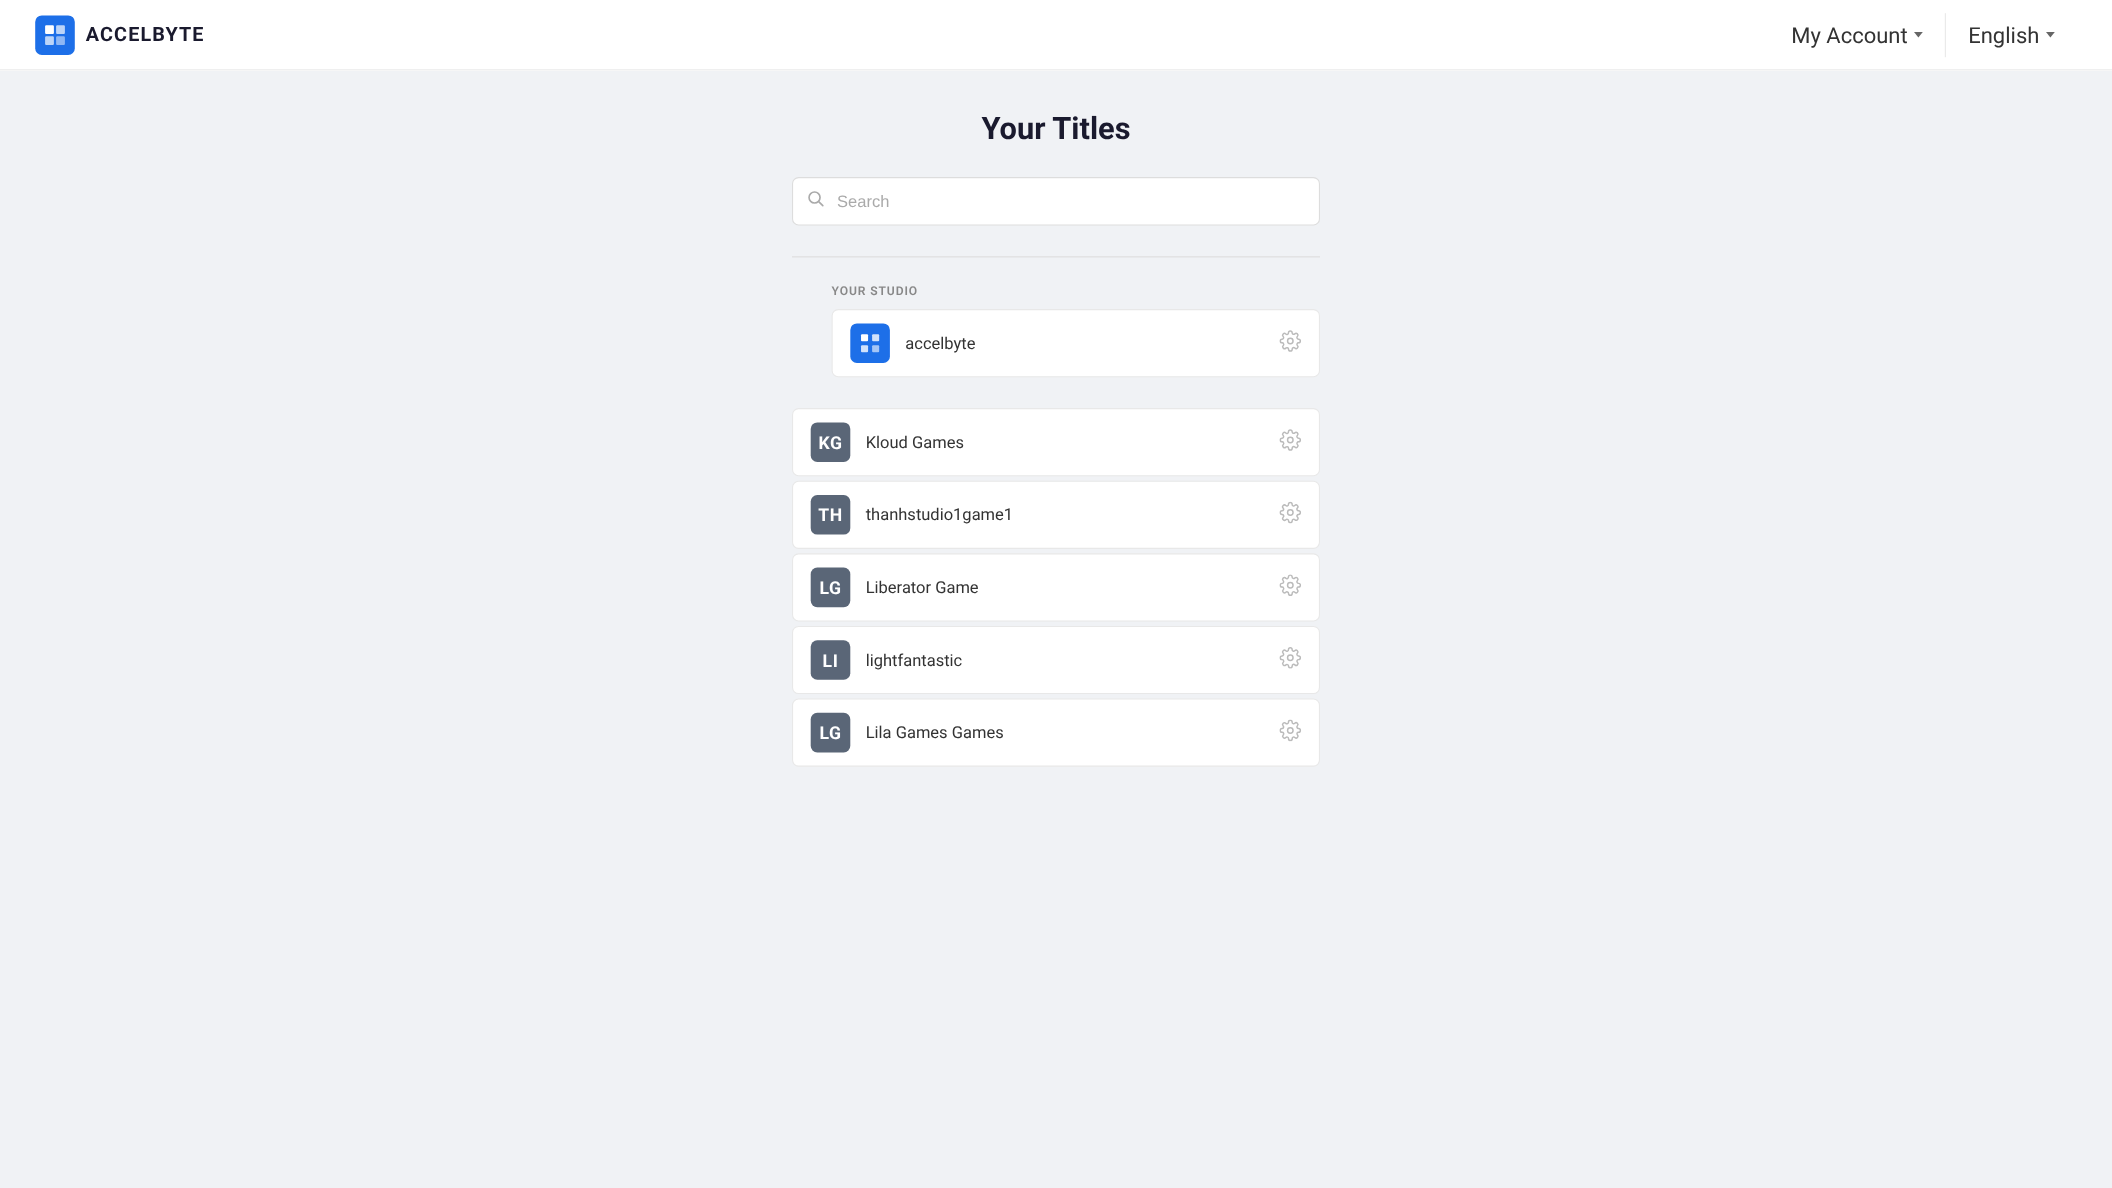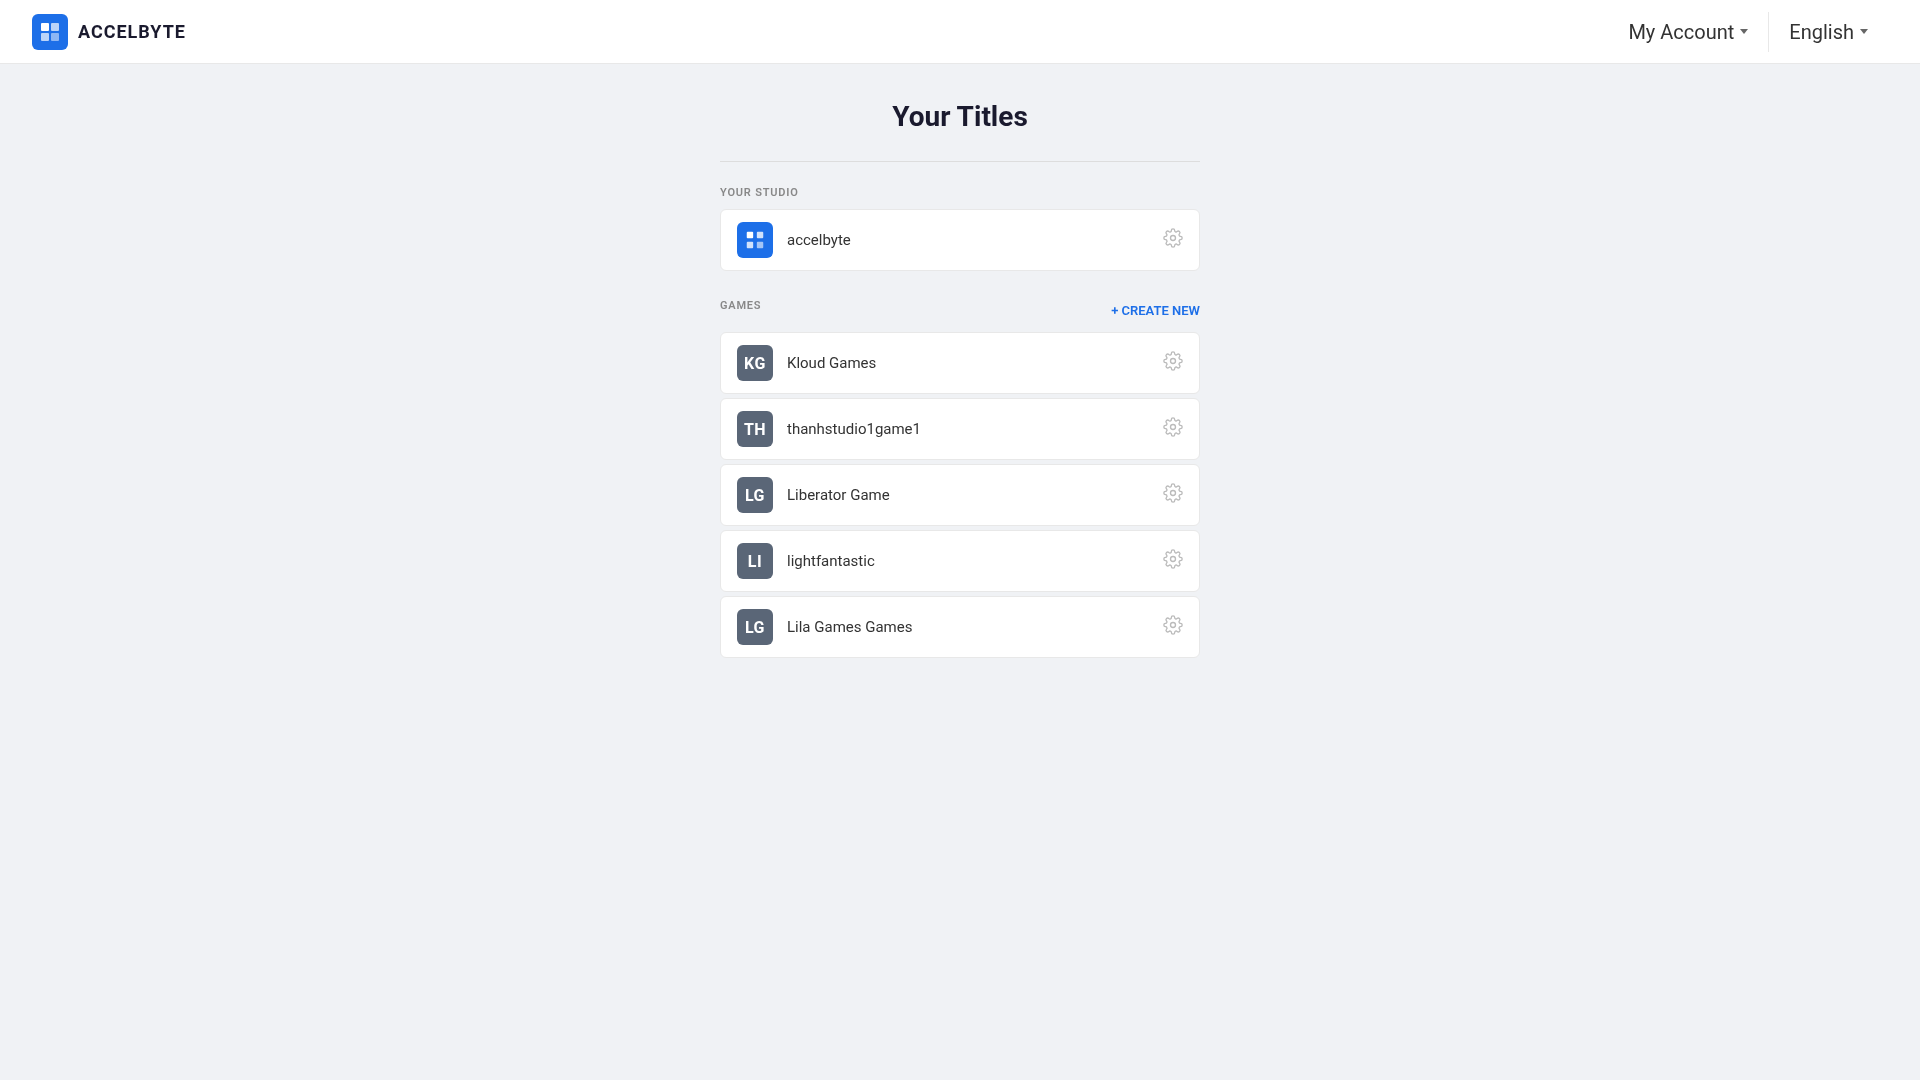--- a/index.html
+++ b/index.html
@@ -243,20 +243,21 @@
 
     
     .gear-svg {
       width: 20px;
       height: 20px;
       color: #bbb;
     }
 
     .studio-section {
       margin-bottom: 28px;
+      margin-left: 36px;
     }
   </style>
 </head>
 <body>
 
 <header class="header">
   <div class="header-logo">
     <div class="logo-icon">
       <svg width="22" height="22" viewBox="0 0 22 22" fill="none">
         <rect x="2" y="2" width="8" height="8" rx="1" fill="white"></rect>
@@ -277,20 +278,29 @@
       <span class="chevron-down"></span>
     </div>
   </div>
 </header>
 
 <main class="main-content">
   <div class="content-container">
 
     <h1 class="page-title">Your Titles</h1>
 
+    <div class="search-container">
+      <span class="search-icon-wrap">
+        <svg width="16" height="16" viewBox="0 0 16 16" fill="none">
+          <circle cx="6.5" cy="6.5" r="5" stroke="#aaa" stroke-width="1.5"></circle>
+          <line x1="10.5" y1="10.5" x2="14" y2="14" stroke="#aaa" stroke-width="1.5" stroke-linecap="round"></line>
+        </svg>
+      </span>
+      <input class="search-input" type="text" placeholder="Search" style="">
+    </div>
 
     <hr class="divider">
 
     <div class="studio-section">
       <div class="section-label">YOUR STUDIO</div>
       <div class="studio-item">
         <div class="studio-avatar">
           <svg viewBox="0 0 24 24" fill="none">
             <rect x="3" y="3" width="7" height="7" rx="1" fill="white"></rect>
             <rect x="14" y="3" width="7" height="7" rx="1" fill="white" opacity="0.8"></rect>
@@ -302,24 +312,20 @@
         <span class="gear-icon">
           <svg class="gear-svg" viewBox="0 0 24 24" fill="none" stroke="#bbb" stroke-width="1.6" stroke-linecap="round" stroke-linejoin="round">
             <circle cx="12" cy="12" r="3"></circle>
             <path d="M19.4 15a1.65 1.65 0 0 0 .33 1.82l.06.06a2 2 0 0 1-2.83 2.83l-.06-.06a1.65 1.65 0 0 0-1.82-.33 1.65 1.65 0 0 0-1 1.51V21a2 2 0 0 1-4 0v-.09A1.65 1.65 0 0 0 9 19.4a1.65 1.65 0 0 0-1.82.33l-.06.06a2 2 0 0 1-2.83-2.83l.06-.06A1.65 1.65 0 0 0 4.68 15a1.65 1.65 0 0 0-1.51-1H3a2 2 0 0 1 0-4h.09A1.65 1.65 0 0 0 4.6 9a1.65 1.65 0 0 0-.33-1.82l-.06-.06a2 2 0 0 1 2.83-2.83l.06.06A1.65 1.65 0 0 0 9 4.68a1.65 1.65 0 0 0 1-1.51V3a2 2 0 0 1 4 0v.09a1.65 1.65 0 0 0 1 1.51 1.65 1.65 0 0 0 1.82-.33l.06-.06a2 2 0 0 1 2.83 2.83l-.06.06A1.65 1.65 0 0 0 19.4 9a1.65 1.65 0 0 0 1.51 1H21a2 2 0 0 1 0 4h-.09a1.65 1.65 0 0 0-1.51 1z"></path>
           </svg>
         </span>
       </div>
     </div>
 
     <div>
-      <div class="games-header">
-        <div class="section-label">GAMES</div>
-        <span class="create-new-btn">+ CREATE NEW</span>
-      </div>
 
       <div id="games-list">
           <div class="game-item">
       <div class="game-avatar">KG</div>
       <span class="item-name">Kloud Games</span>
       <span>
         <svg class="gear-svg" viewBox="0 0 24 24" fill="none" stroke="#bbb" stroke-width="1.6" stroke-linecap="round" stroke-linejoin="round" width="20" height="20">
           <circle cx="12" cy="12" r="3"></circle>
           <path d="M19.4 15a1.65 1.65 0 0 0 .33 1.82l.06.06a2 2 0 0 1-2.83 2.83l-.06-.06a1.65 1.65 0 0 0-1.82-.33 1.65 1.65 0 0 0-1 1.51V21a2 2 0 0 1-4 0v-.09A1.65 1.65 0 0 0 9 19.4a1.65 1.65 0 0 0-1.82.33l-.06.06a2 2 0 0 1-2.83-2.83l.06-.06A1.65 1.65 0 0 0 4.68 15a1.65 1.65 0 0 0-1.51-1H3a2 2 0 0 1 0-4h.09A1.65 1.65 0 0 0 4.6 9a1.65 1.65 0 0 0-.33-1.82l-.06-.06a2 2 0 0 1 2.83-2.83l.06.06A1.65 1.65 0 0 0 9 4.68a1.65 1.65 0 0 0 1-1.51V3a2 2 0 0 1 4 0v.09a1.65 1.65 0 0 0 1 1.51 1.65 1.65 0 0 0 1.82-.33l.06-.06a2 2 0 0 1 2.83 2.83l-.06.06A1.65 1.65 0 0 0 19.4 9a1.65 1.65 0 0 0 1.51 1H21a2 2 0 0 1 0 4h-.09a1.65 1.65 0 0 0-1.51 1z"></path>
         </svg>

